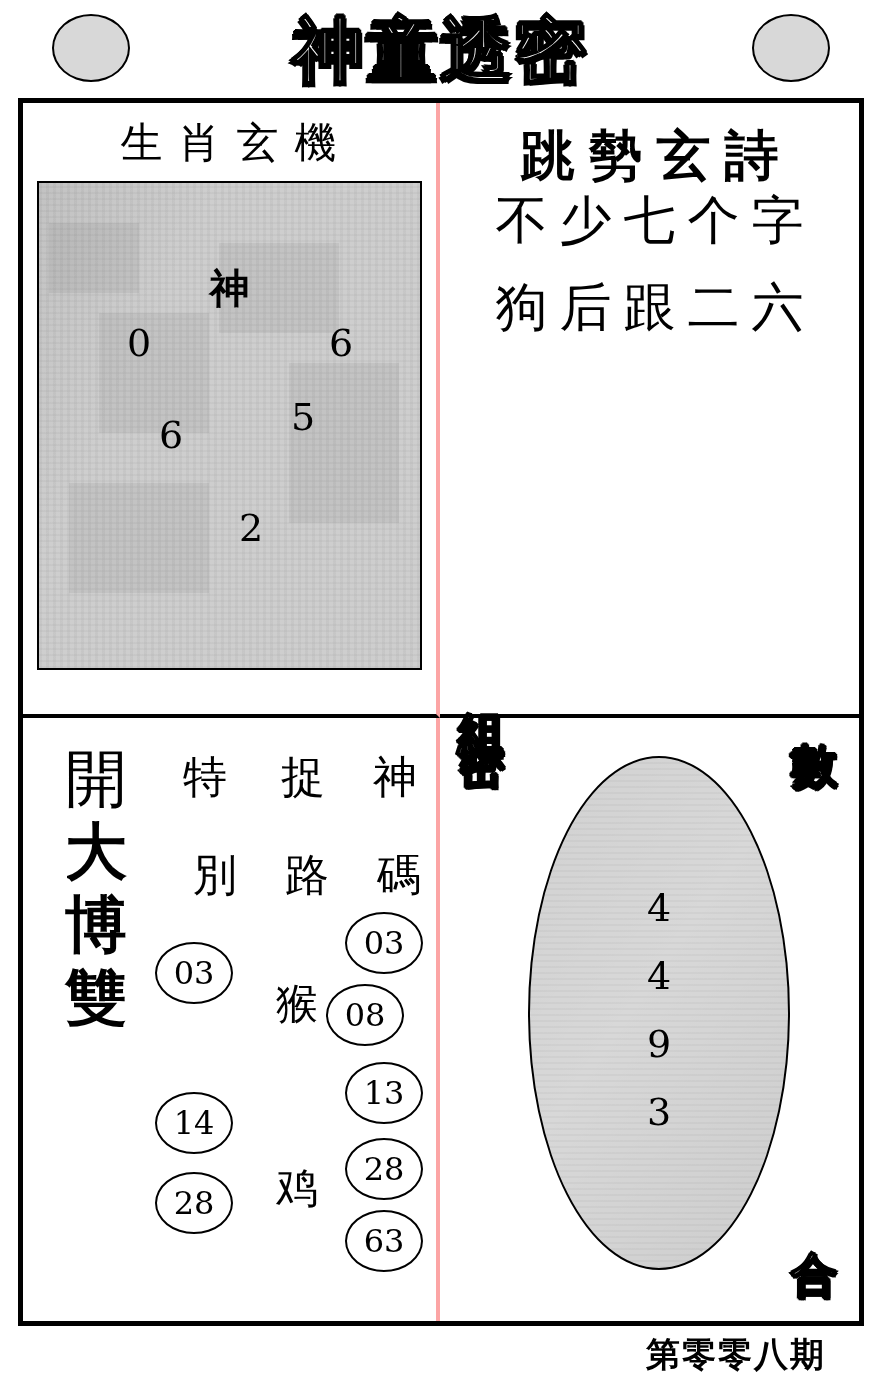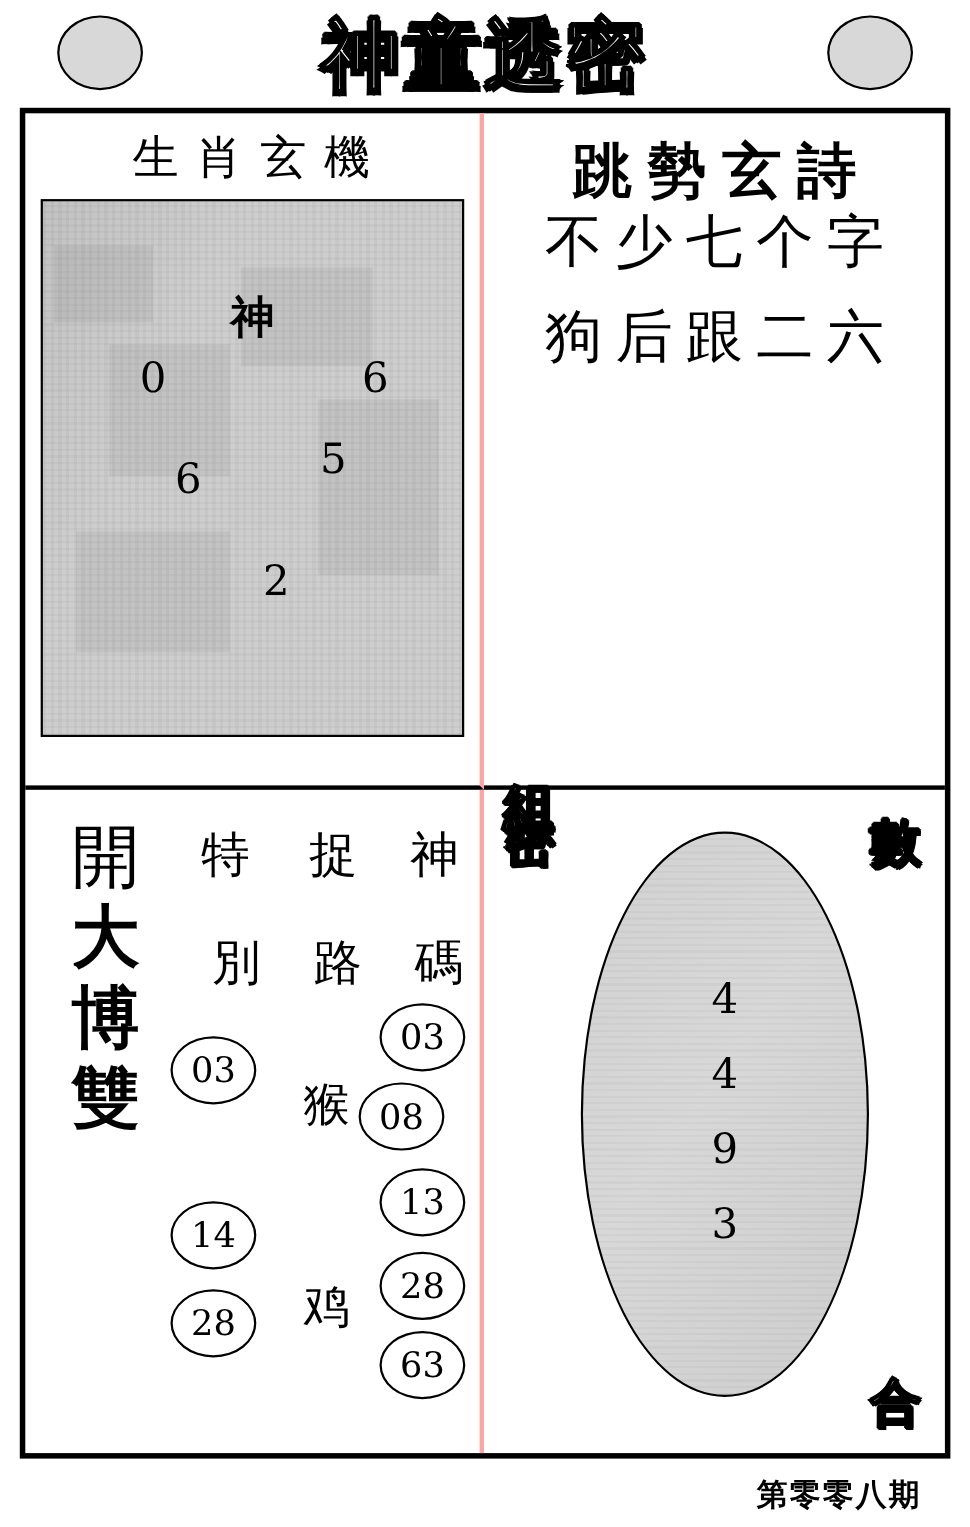--- a/index.html
+++ b/index.html
@@ -237,24 +237,24 @@
     position: absolute;
     left: 0; right: 0;
     text-align: center;
     font-family: "DejaVu Serif", serif;
     font-size: 38px;
   }
 
   
   .footer {
     position: absolute;
-    right: 44px;
+    right: 56px;
     bottom: 10px;
     font-family: "DejaVu Serif", serif;
-    font-size: 28px;
+    font-size: 34px;
     font-weight: bold;
     letter-spacing: 2px;
   }
 </style>
 </head>
 <body>
 
 <div class="header">
   <div class="header-circle left"></div>
   <div class="header-circle right"></div>

